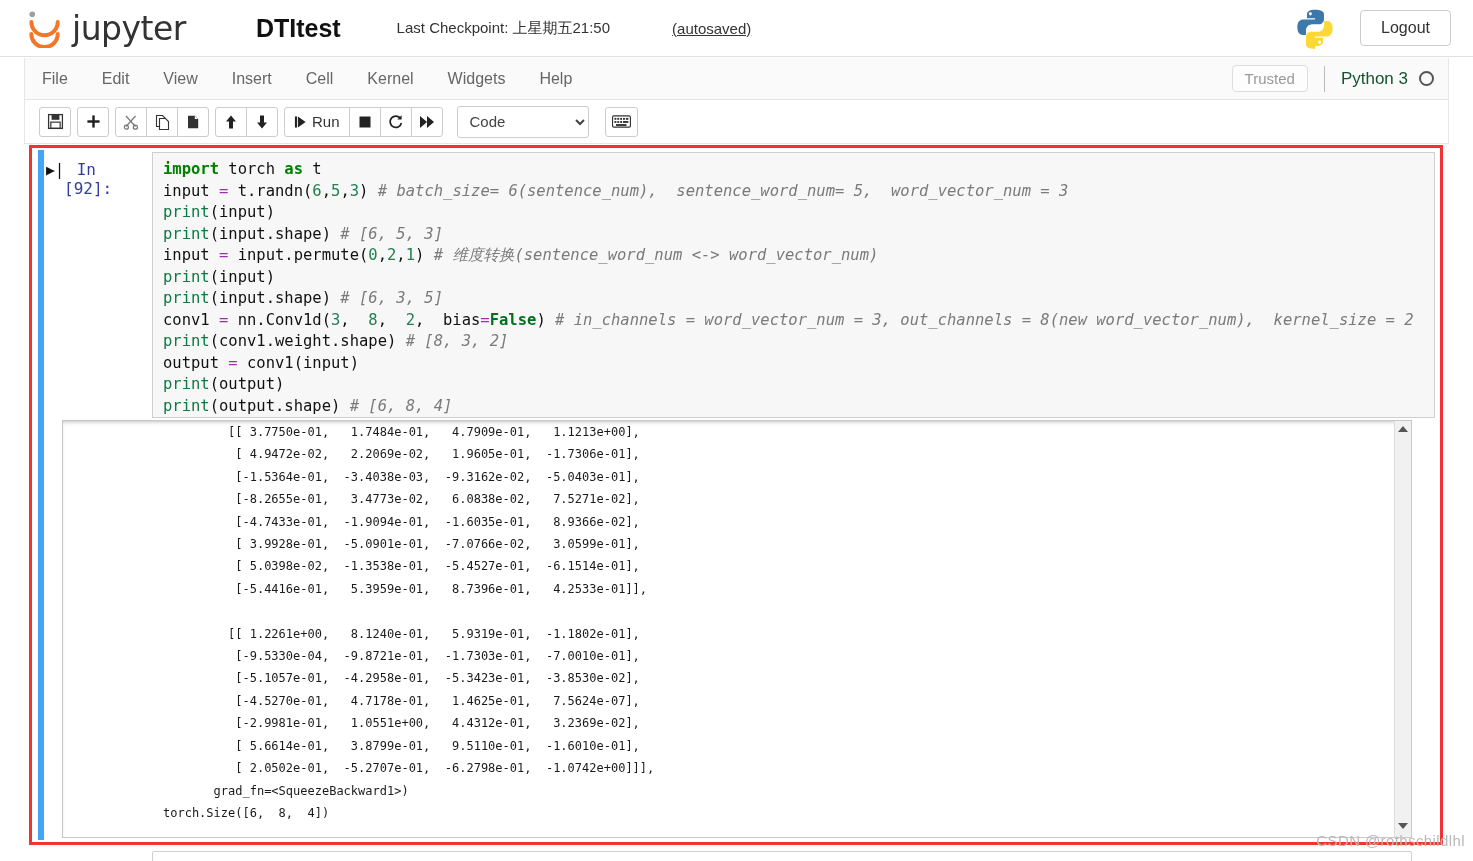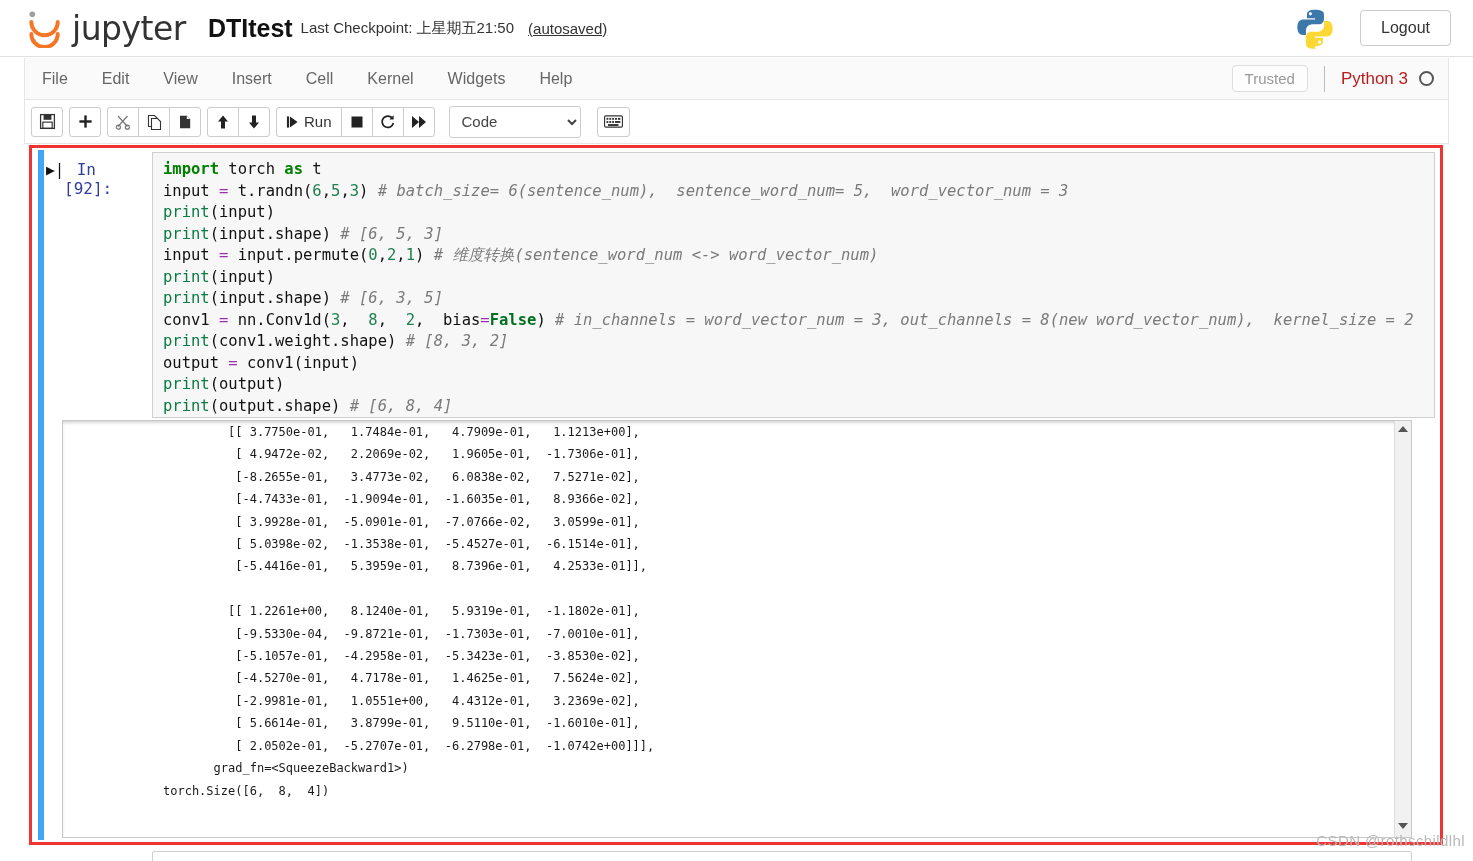--- a/index.html
+++ b/index.html
@@ -9,21 +9,21 @@
     background: #ffffff;
     font-family: "Liberation Sans", sans-serif;
     overflow: hidden;
   }
   #app { position: relative; width: 1473px; height: 861px; background: #fff; }
 
   
   .header {
     position: absolute; left: 0; top: 0; width: 1473px; height: 57px;
     background: #ffffff; border-bottom: 1px solid #e0e0e0;
-    display: flex; align-items: center;
+    display: flex; align-items: center; gap: 48px;
   }
   .logo-wrap { display: flex; align-items: center; margin-left: 24px; }
   .jpy-logo { width: 42px; height: 40px; margin-right: 6px; }
   .jpy-word {
     font-size: 33px; color: #333; letter-spacing: -0.5px;
     font-family: "DejaVu Sans", sans-serif; font-weight: 400;
   }
   .nb-name {
     font-size: 25px; color: #111; font-weight: 700; margin-left: 22px;
     font-family: "Liberation Sans", sans-serif;
@@ -46,31 +46,31 @@
   }
   .menu-item {
     font-size: 16px; color: #666; padding: 0 17px; cursor: pointer; line-height: 40px;
   }
   .menubar-right { margin-left: auto; display: flex; align-items: center; padding-right: 14px; }
   .trusted-box {
     border: 1px solid #ddd; background: #fdfdfd; color: #999;
     font-size: 15px; padding: 4px 12px; border-radius: 4px;
   }
   .menu-divider { width: 1px; height: 26px; background: #bbb; margin: 0 16px; }
-  .kernel-name { font-size: 17px; color: #b91c1c; }
+  .kernel-name { font-size: 17px; color: #14532d; }
   .kernel-circle {
     width: 15px; height: 15px; border: 2px solid #555; border-radius: 50%;
     margin-left: 11px; display: inline-block;
   }
 
   
   .toolbar {
     position: absolute; left: 24px; top: 100px; width: 1425px; height: 44px;
     background: #fff; border: 1px solid #e6e6e6; border-top: none;
-    display: flex; align-items: center; padding-left: 0;
+    display: flex; align-items: center; padding-left: 8px;
   }
   .tb-group { display: flex; margin-left: 6px; }
   .tb-btn {
     min-width: 32px; height: 30px; border: 1px solid #ccc; background: #fff;
     display: flex; align-items: center; justify-content: center;
     cursor: pointer; font-size: 15px; color: #333; padding: 0 6px;
     margin-left: -1px;
   }
   .tb-group .tb-btn:first-child { border-radius: 3px 0 0 3px; margin-left: 0; }
   .tb-group .tb-btn:last-child { border-radius: 0 3px 3px 0; }
@@ -351,30 +351,31 @@
         <div class="codeline"><span class="txt">output </span><span class="op">=</span><span class="txt"> conv1(input)</span></div>
         <div class="codeline"><span class="fn">print</span><span class="txt">(output)</span></div>
         <div class="codeline"><span class="fn">print</span><span class="txt">(output.shape) </span><span class="cm"># [6, 8, 4]</span></div>
       </div>
   </div>
 
   <div class="output-cell">
     <div class="output-scrollarea" id="output-scrollarea">
         <div class="outline">         [[ 3.7750e-01,   1.7484e-01,   4.7909e-01,   1.1213e+00],</div>
         <div class="outline">          [ 4.9472e-02,   2.2069e-02,   1.9605e-01,  -1.7306e-01],</div>
+        <div class="outline">          [-1.5364e-01,  -3.4038e-03,  -9.3162e-02,  -5.0403e-01],</div>
         <div class="outline">          [-8.2655e-01,   3.4773e-02,   6.0838e-02,   7.5271e-02],</div>
         <div class="outline">          [-4.7433e-01,  -1.9094e-01,  -1.6035e-01,   8.9366e-02],</div>
         <div class="outline">          [ 3.9928e-01,  -5.0901e-01,  -7.0766e-02,   3.0599e-01],</div>
         <div class="outline">          [ 5.0398e-02,  -1.3538e-01,  -5.4527e-01,  -6.1514e-01],</div>
         <div class="outline">          [-5.4416e-01,   5.3959e-01,   8.7396e-01,   4.2533e-01]],</div>
         <div class="outline">&nbsp;</div>
         <div class="outline">         [[ 1.2261e+00,   8.1240e-01,   5.9319e-01,  -1.1802e-01],</div>
         <div class="outline">          [-9.5330e-04,  -9.8721e-01,  -1.7303e-01,  -7.0010e-01],</div>
         <div class="outline">          [-5.1057e-01,  -4.2958e-01,  -5.3423e-01,  -3.8530e-02],</div>
-        <div class="outline">          [-4.5270e-01,   4.7178e-01,   1.4625e-01,   7.5624e-02],</div>
+        <div class="outline">          [-4.5270e-01,   4.7178e-01,   1.4625e-01,   7.5624e-07],</div>
         <div class="outline">          [-2.9981e-01,   1.0551e+00,   4.4312e-01,   3.2369e-02],</div>
         <div class="outline">          [ 5.6614e-01,   3.8799e-01,   9.5110e-01,  -1.6010e-01],</div>
         <div class="outline">          [ 2.0502e-01,  -5.2707e-01,  -6.2798e-01,  -1.0742e+00]]],</div>
         <div class="outline">       grad_fn=&lt;SqueezeBackward1&gt;)</div>
         <div class="outline">torch.Size([6,  8,  4])</div>
       </div>
     <div class="out-scrollbar">
       <div class="sb-arrow-up">
           <div class="sb-tri up"></div>
         </div>

